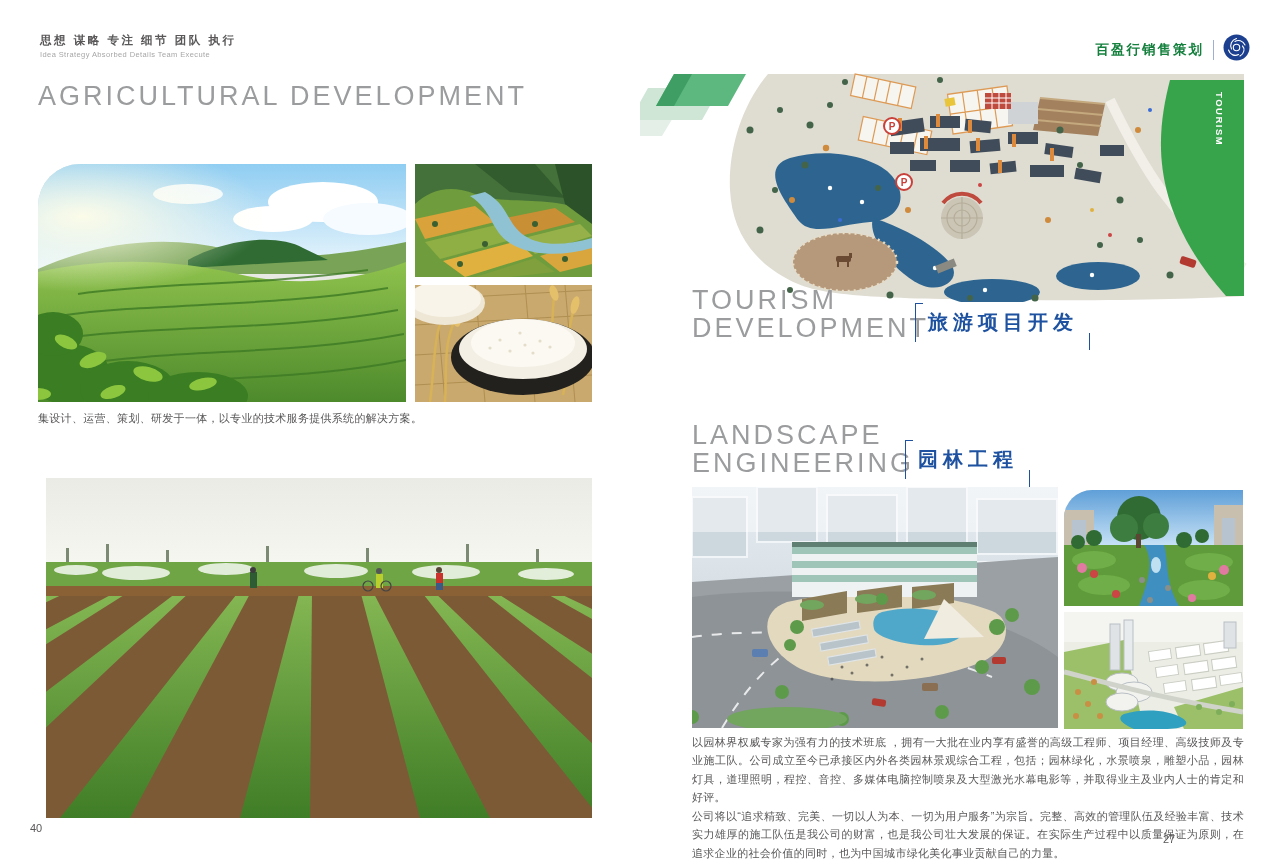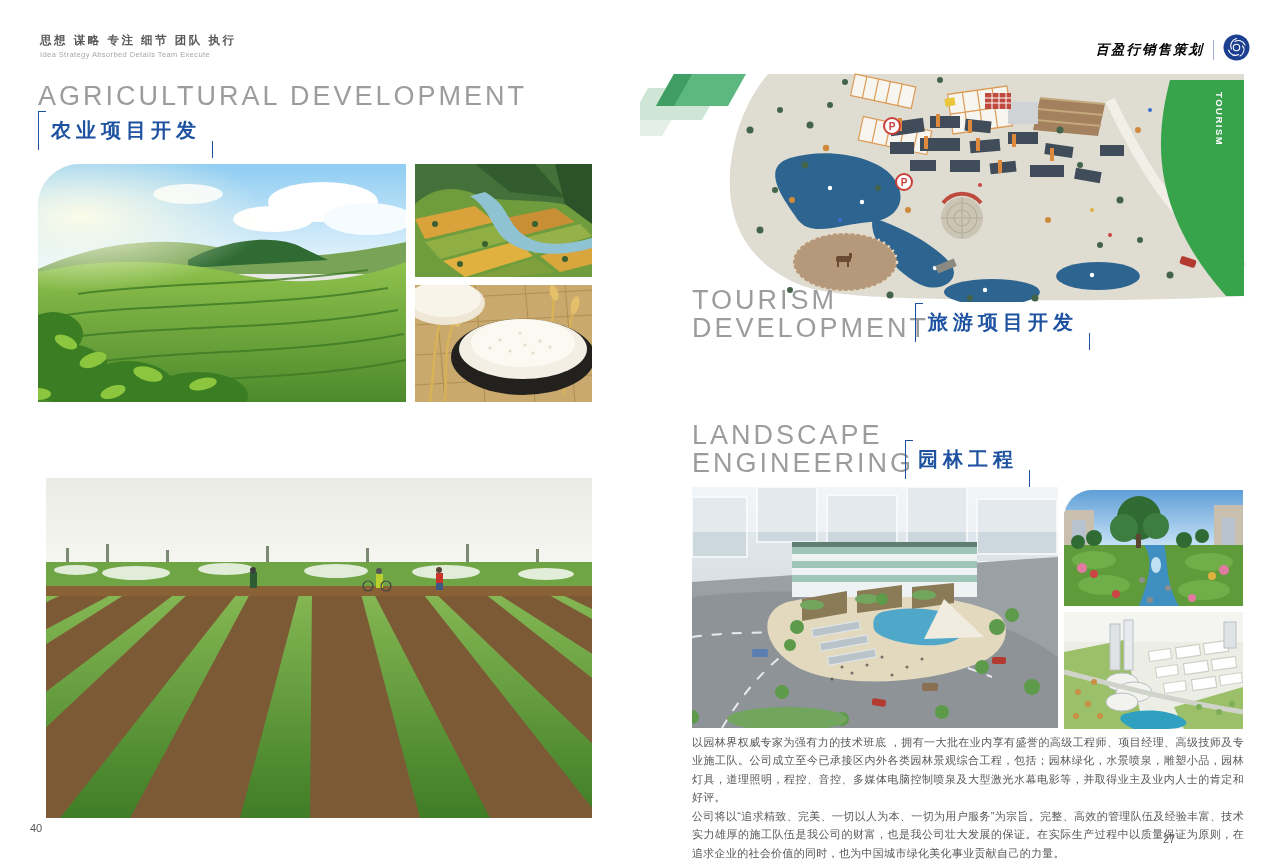--- a/index.html
+++ b/index.html
@@ -4,21 +4,21 @@
 <style>
   html,body{margin:0;padding:0;background:#ffffff;}
   #page{position:relative;width:1280px;height:868px;background:#ffffff;overflow:hidden;
         font-family:"Liberation Sans","DejaVu Sans",sans-serif;}
 
   
   .hdr-left{position:absolute;left:40px;top:33px;}
   .hdr-cn{font-size:11.5px;color:#595757;letter-spacing:2.5px;font-weight:bold;}
   .hdr-en{font-size:7.5px;color:#a7a7a7;letter-spacing:.4px;margin-top:2px;}
   .hdr-right{position:absolute;right:30px;top:34px;display:flex;align-items:center;gap:9px;}
-  .brand{font-size:13.5px;font-weight:bold;color:#000000;letter-spacing:2px;font-style:italic;}
+  .brand{font-size:13.5px;font-weight:bold;color:#15803d;letter-spacing:2px;}
   .brand-div{width:1px;height:20px;background:#9db0d4;}
 
   
   .title-en{position:absolute;font-size:27px;font-weight:normal;color:#9b9c9e;
             letter-spacing:3px;line-height:28px;white-space:pre-line;}
   .cnbox{position:absolute;color:#1e52a0;font-size:20px;font-weight:bold;letter-spacing:5px;
          padding:6px 12px 5px 13px;}
   .cnbox::before{content:'';position:absolute;left:0;top:0;width:7px;height:100%;
          border-left:1.5px solid #1e52a0;border-top:1.5px solid #1e52a0;}
   .cnbox::after{content:'';position:absolute;right:0;bottom:-9px;height:17px;width:0;
@@ -59,21 +59,20 @@
           <path d="M22,11 C20,6.5 15,5.5 12,7.5"></path>
           <path d="M17,22 C21.5,19.5 22,14.5 19.5,12"></path>
           <path d="M5.5,16 C7,21 12,22.5 15.5,20.5"></path>
           <circle cx="13.5" cy="13.5" r="3.2"></circle>
         </g>
       </svg>
     </span>
   </div>
 
   <div class="title-en" style="left:38px;top:82px;">AGRICULTURAL DEVELOPMENT</div>
-  <div class="cnbox" style="left:38px;top:111px;">农业项目开发</div>
 
   <div class="img rtl42" style="left:38px;top:164px;width:368px;height:238px;">
     <svg viewBox="0 0 368 238" preserveAspectRatio="none">
       <defs>
         <linearGradient id="sky1" x1="0" y1="0" x2="0" y2="1">
           <stop offset="0" stop-color="#8fcdf2"></stop>
             <stop offset="1" stop-color="#eef8fd"></stop>
         </linearGradient>
         <linearGradient id="hill1" x1="0" y1="0" x2="0" y2="1">
           <stop offset="0" stop-color="#8fc24d"></stop>
@@ -180,20 +179,21 @@
         <circle cx="95" cy="66" r="1.6"></circle>
           <circle cx="118" cy="68" r="1.6"></circle>
           <circle cx="135" cy="62" r="1.6"></circle>
         <circle cx="75" cy="63" r="1.6"></circle>
           <circle cx="110" cy="60" r="1.6"></circle>
       </g>
     </svg>
   </div>
 
   <div class="copy" style="left:38px;top:409px;width:556px;">
+    <p>集设计、运营、策划、研发于一体，以专业的技术服务提供系统的解决方案。</p>
   </div>
 
   <div class="img" style="left:46px;top:478px;width:546px;height:340px;">
     <svg viewBox="0 0 546 340" preserveAspectRatio="none">
       <defs>
         <linearGradient id="sky2" x1="0" y1="0" x2="0" y2="1">
           <stop offset="0" stop-color="#ebebe5"></stop>
             <stop offset="1" stop-color="#f7f7f2"></stop>
         </linearGradient>
         <linearGradient id="row" x1="0" y1="0" x2="0" y2="1">

